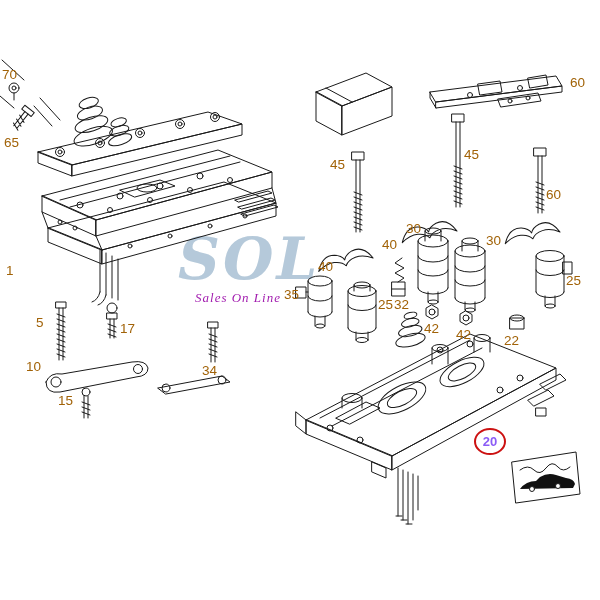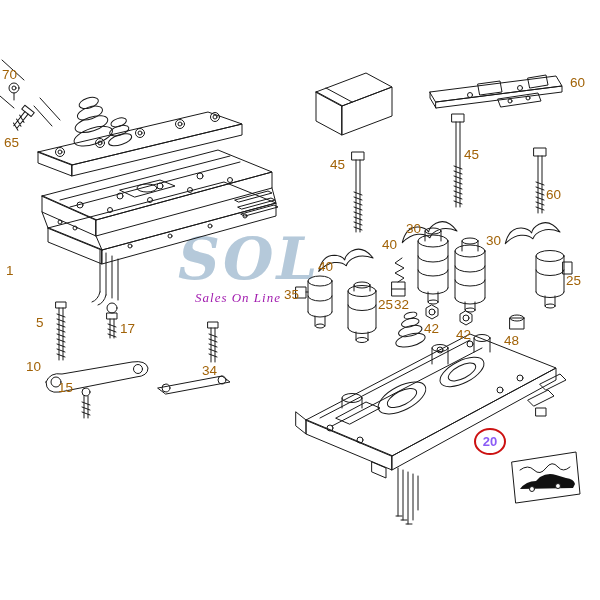--- a/index.html
+++ b/index.html
@@ -308,33 +308,33 @@
         <circle class="fill-w" cx="558" cy="486" r="2.5"></circle>
     </g>
   </svg>
 
   <span class="lbl" style="left:2px;   top:68px">70</span>
   <span class="lbl" style="left:4px;   top:136px">65</span>
   <span class="lbl" style="left:6px;   top:264px">1</span>
   <span class="lbl" style="left:36px;  top:316px">5</span>
   <span class="lbl" style="left:120px; top:322px">17</span>
   <span class="lbl" style="left:26px;  top:360px">10</span>
-  <span class="lbl" style="left:58px;  top:381px">15</span>
+  <span class="lbl" style="left:58px;  top:394px">15</span>
   <span class="lbl" style="left:202px; top:364px">34</span>
   <span class="lbl" style="left:284px; top:288px">35</span>
   <span class="lbl" style="left:378px; top:298px">25</span>
   <span class="lbl" style="left:566px; top:274px">25</span>
   <span class="lbl" style="left:406px; top:222px">30</span>
   <span class="lbl" style="left:486px; top:234px">30</span>
   <span class="lbl" style="left:382px; top:238px">40</span>
   <span class="lbl" style="left:318px; top:260px">40</span>
   <span class="lbl" style="left:330px; top:158px">45</span>
   <span class="lbl" style="left:464px; top:148px">45</span>
   <span class="lbl" style="left:546px; top:188px">60</span>
   <span class="lbl" style="left:570px; top:76px">60</span>
   <span class="lbl" style="left:394px; top:298px">32</span>
   <span class="lbl" style="left:424px; top:322px">42</span>
   <span class="lbl" style="left:456px; top:328px">42</span>
-  <span class="lbl" style="left:504px; top:334px">48</span>
+  <span class="lbl" style="left:504px; top:334px">22</span>
 
   <span class="circled-label">20</span>
 
 </div>
 
 </body></html>

